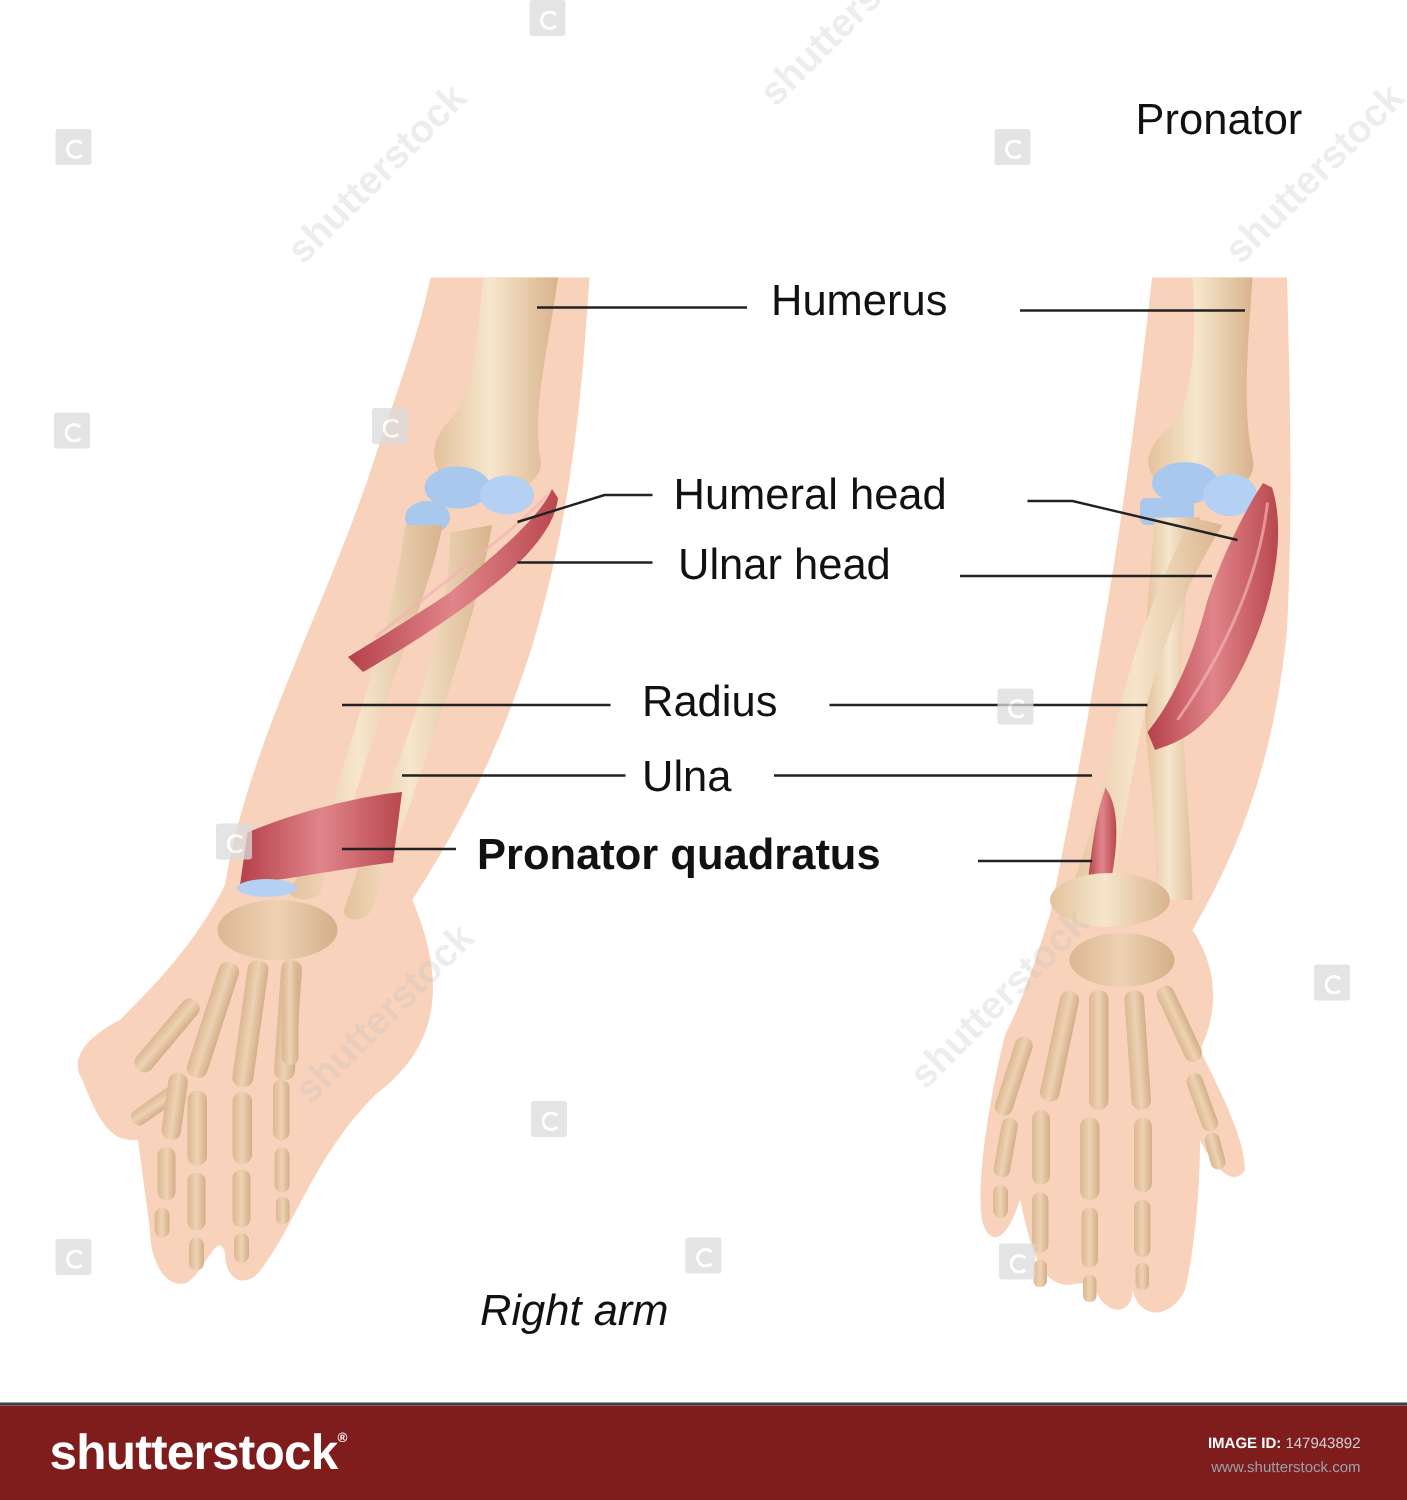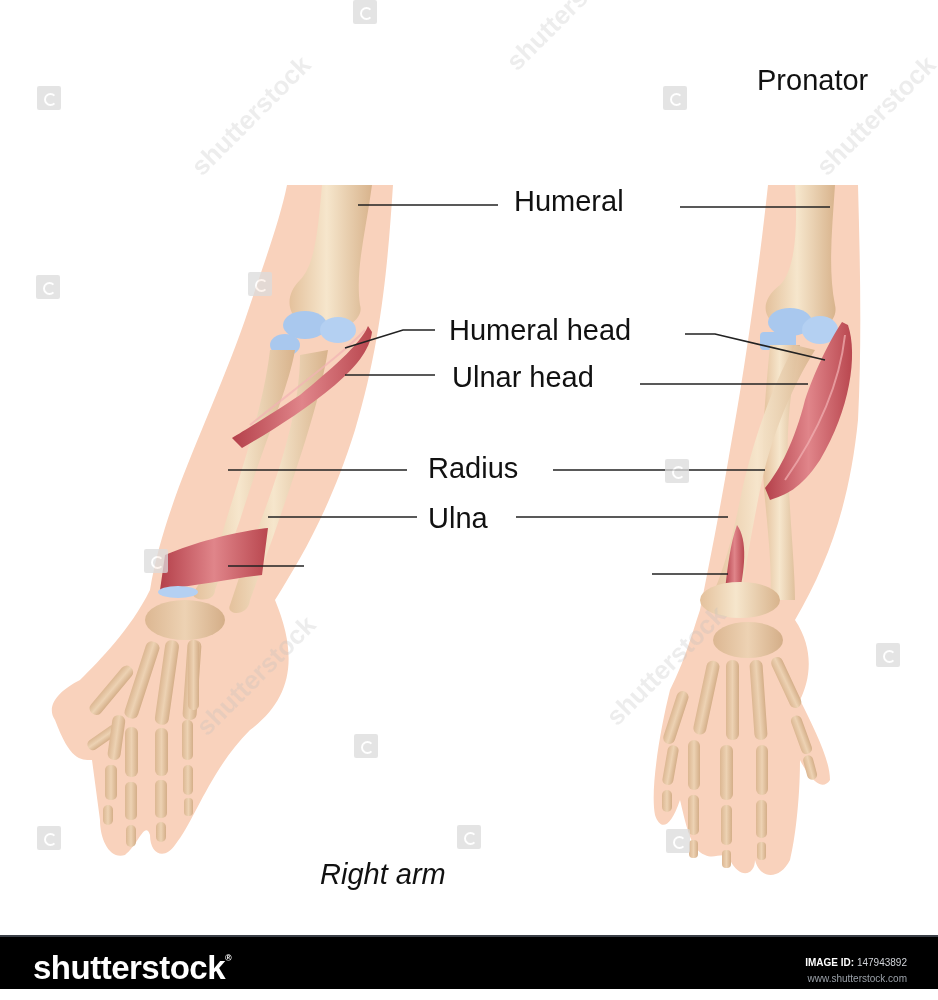--- a/index.html
+++ b/index.html
@@ -8,21 +8,21 @@
   #canvas { position: absolute; left: 0; top: 0; width: 938px; height: 935px; background: #ffffff; }
   #art { position: absolute; left: 0; top: 0; }
   .lbl { position: absolute; white-space: nowrap; color: #111; line-height: 1; }
   .title { font-size: 29px; font-weight: 400; }
   .part { font-size: 29px; font-weight: 400; }
   .bold { font-weight: 700; }
   .italic { font-style: italic; }
   .wm-sq { position: absolute; width: 24px; height: 24px; background: #dcdcdc; opacity: .75; border-radius: 2px; }
   .wm-sq::after { content: ""; position: absolute; left: 7px; top: 7px; width: 9px; height: 9px; border: 2px solid #fff; border-radius: 50%; border-right-color: transparent; }
   .wm-txt { position: absolute; font-size: 26px; font-weight: 700; color: rgba(190,190,190,.28); transform: rotate(-45deg); transform-origin: left top; white-space: nowrap; }
-  #footer { position: absolute; left: 0; top: 937px; width: 938px; height: 52px; background: #000000; }
+  #footer { position: absolute; left: 0; top: 937px; width: 938px; height: 63px; background: #7f1d1d; }
   #footer-border { position: absolute; left: 0; top: 935px; width: 938px; height: 2px; background: #3a3f47; }
   #brand { position: absolute; left: 33px; top: 12px; font-size: 33px; font-weight: 700; color: #ffffff; letter-spacing: -0.5px; }
   #brand sup { font-size: 9px; vertical-align: top; position: relative; top: 4px; }
   #img-id { position: absolute; right: 31px; top: 20px; font-size: 10px; color: #d0d3d8; }
   #img-id b { color: #ffffff; font-weight: 700; padding-left: 12px; }
   #site { position: absolute; right: 31px; top: 36px; font-size: 10px; color: #9aa0a8; }
 </style>
 </head>
 <body>
 
@@ -156,25 +156,26 @@
   <div class="wm-sq" style="left:353px;top:0px"></div>
 
   <div class="wm-txt" style="left:185px;top:160px">shutterstock</div>
   <div class="wm-txt" style="left:500px;top:55px">shutterstock</div>
   <div class="wm-txt" style="left:810px;top:160px">shutterstock</div>
   <div class="wm-txt" style="left:600px;top:710px">shutterstock</div>
   <div class="wm-txt" style="left:190px;top:720px">shutterstock</div>
 
   <div class="lbl title" style="left:757px;top:66px">Pronator</div>
 
-  <div class="lbl part" style="left:514px;top:187px">Humeral</div>
+  <div class="lbl part" style="left:514px;top:187px">Humerus</div>
   <div class="lbl part" style="left:452px;top:363px">Ulnar head</div>
   <div class="lbl part" style="left:449px;top:316px">Humeral head</div>
   <div class="lbl part" style="left:428px;top:454px">Radius</div>
   <div class="lbl part" style="left:428px;top:504px">Ulna</div>
+  <div class="lbl part bold" style="left:318px;top:556px">Pronator quadratus</div>
 
   <div class="lbl part italic" style="left:320px;top:860px">Right arm</div>
 </div>
 
 <div id="footer-border"></div>
 <div id="footer">
   <div id="brand"><span>shutterstock</span><sup>®</sup></div>
   <div id="img-id"><b>IMAGE ID:</b> <span>147943892</span></div>
   <div id="site">www.shutterstock.com</div>
 </div>

